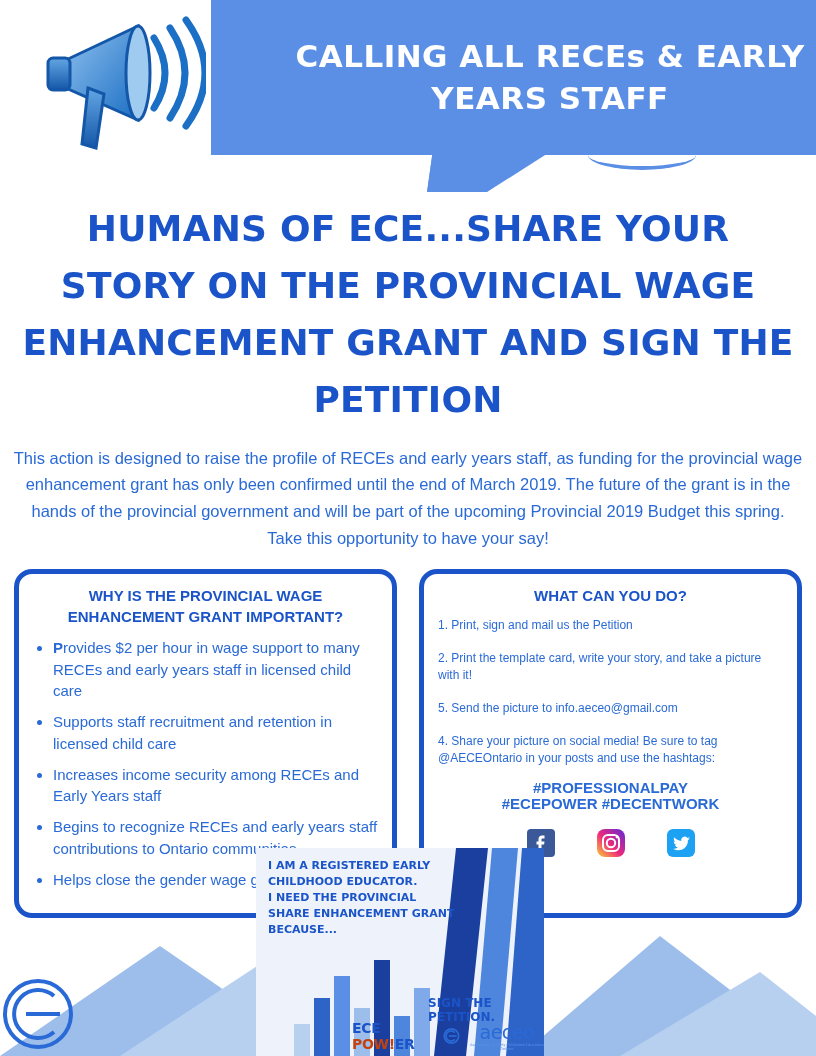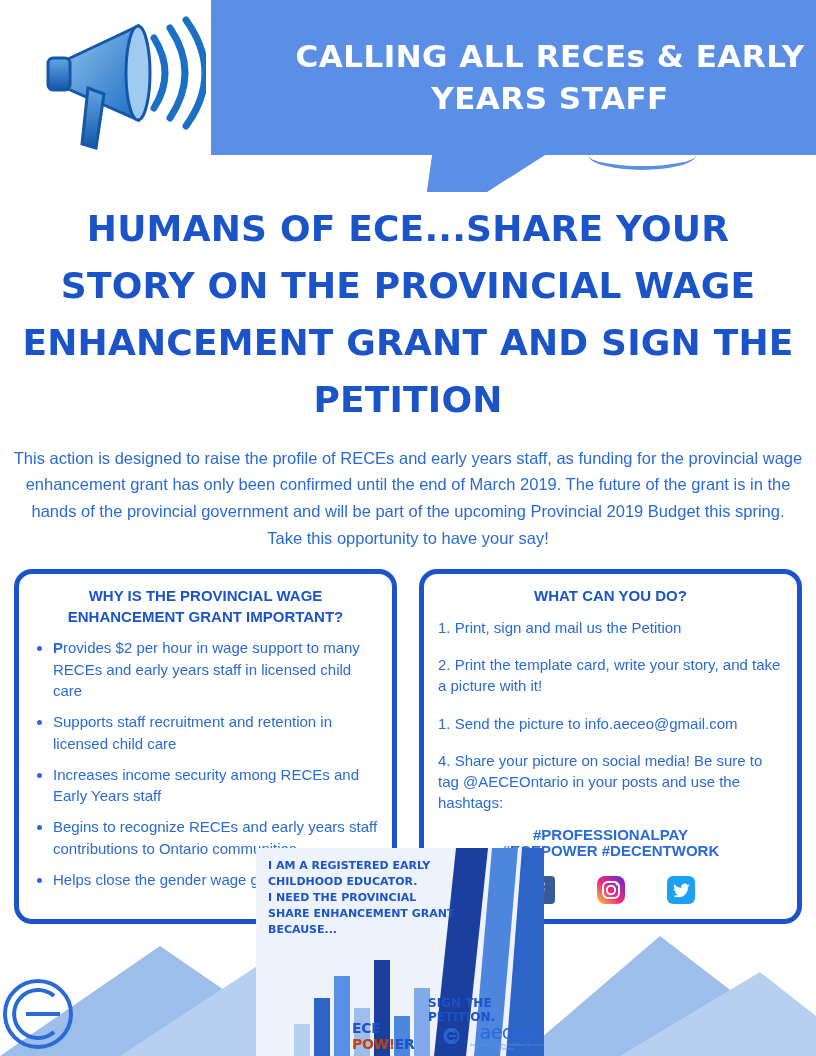--- a/index.html
+++ b/index.html
@@ -125,21 +125,21 @@
     font-size: 15px;
     line-height: 1.45;
     color: #2a6ad6;
     margin-bottom: 9px;
   }
   .box li .firstcap {
     font-weight: bold;
   }
   .steps p {
     margin: 0 0 16px 0;
-    font-size: 15px;
+    font-size: 12px;
     line-height: 1.42;
     color: #2a6ad6;
   }
   .hashtags {
     text-align: center;
     font-weight: bold;
     font-size: 15px;
     line-height: 1.5;
     color: #2a6ad6;
     margin-top: -6px;
@@ -282,21 +282,21 @@
       <li>Begins to recognize RECEs and early years staff contributions to Ontario communities</li>
       <li>Helps close the gender wage gap</li>
     </ul>
   </div>
 
   <div class="box">
     <div class="box-title">WHAT CAN YOU DO?</div>
     <div class="steps">
       <p>1.  Print, sign and mail us the Petition</p>
       <p>2. Print the template card, write your story, and take a picture with it!</p>
-      <p>1.  Send the picture to info.aeceo@gmail.com</p>
+      <p>5.  Send the picture to info.aeceo@gmail.com</p>
       <p>4. Share your picture on social media! Be sure to tag @AECEOntario in your posts and use the hashtags:</p>
     </div>
     <div class="hashtags">#PROFESSIONALPAY</div>
     <div class="hashtags">#ECEPOWER   #DECENTWORK</div>
 
     <div class="socials">
       <svg width="30" height="30" viewBox="0 0 30 30">
         <rect x="1" y="1" width="28" height="28" rx="4" fill="#3b5998"></rect>
         <path d="M18.5 10.5h-2c-.6 0-1 .4-1 1v2h3l-.4 3h-2.6v8h-3v-8h-2v-3h2v-2.3c0-2 1.3-3.7 3.6-3.7h2.4z" fill="#ffffff"></path>
       </svg>

